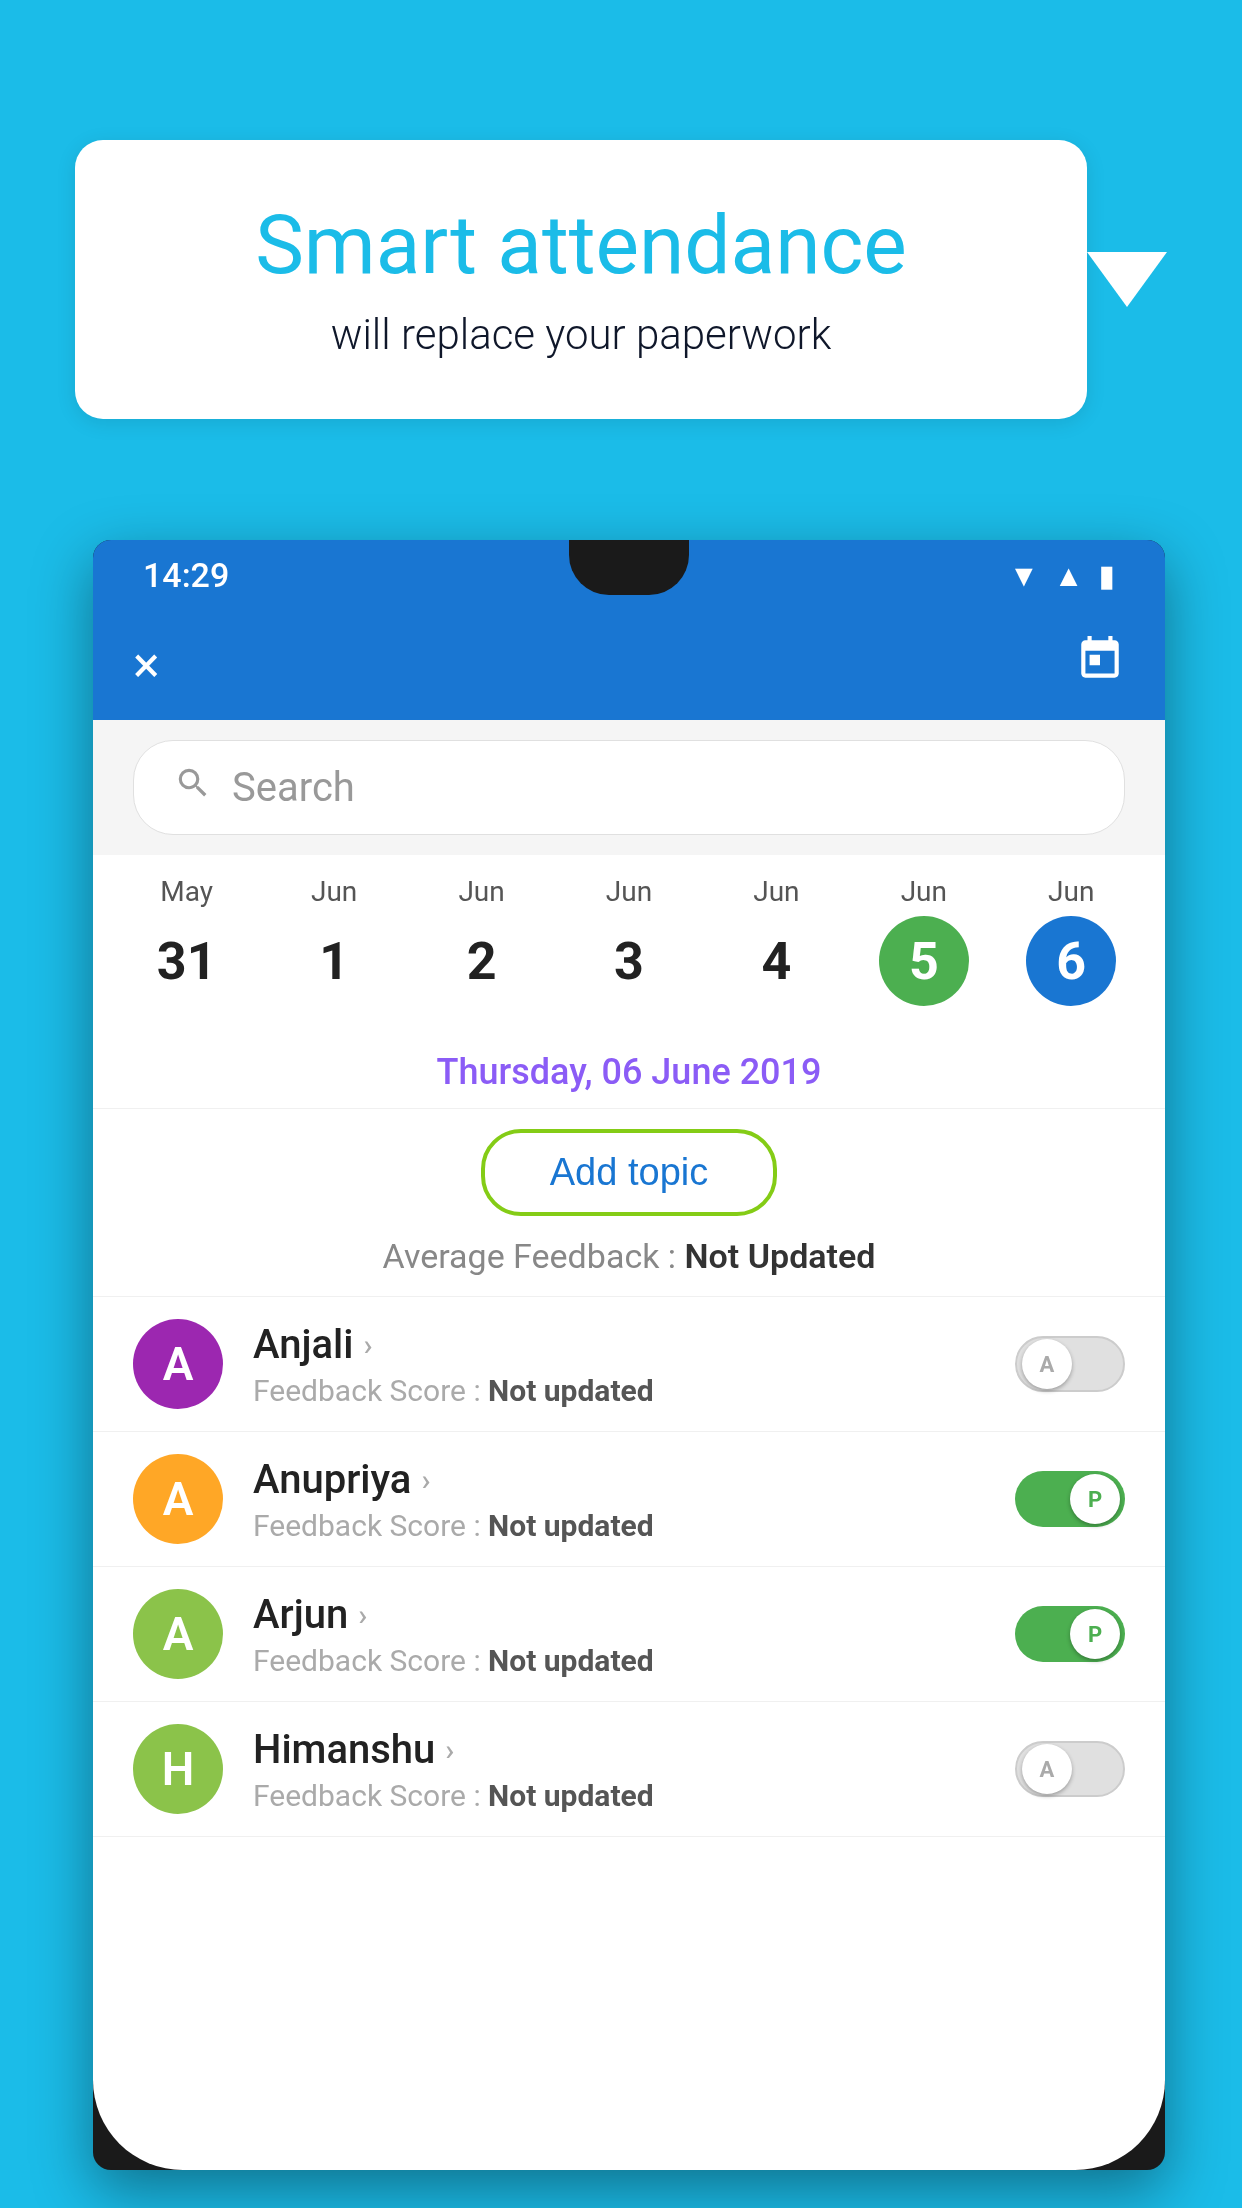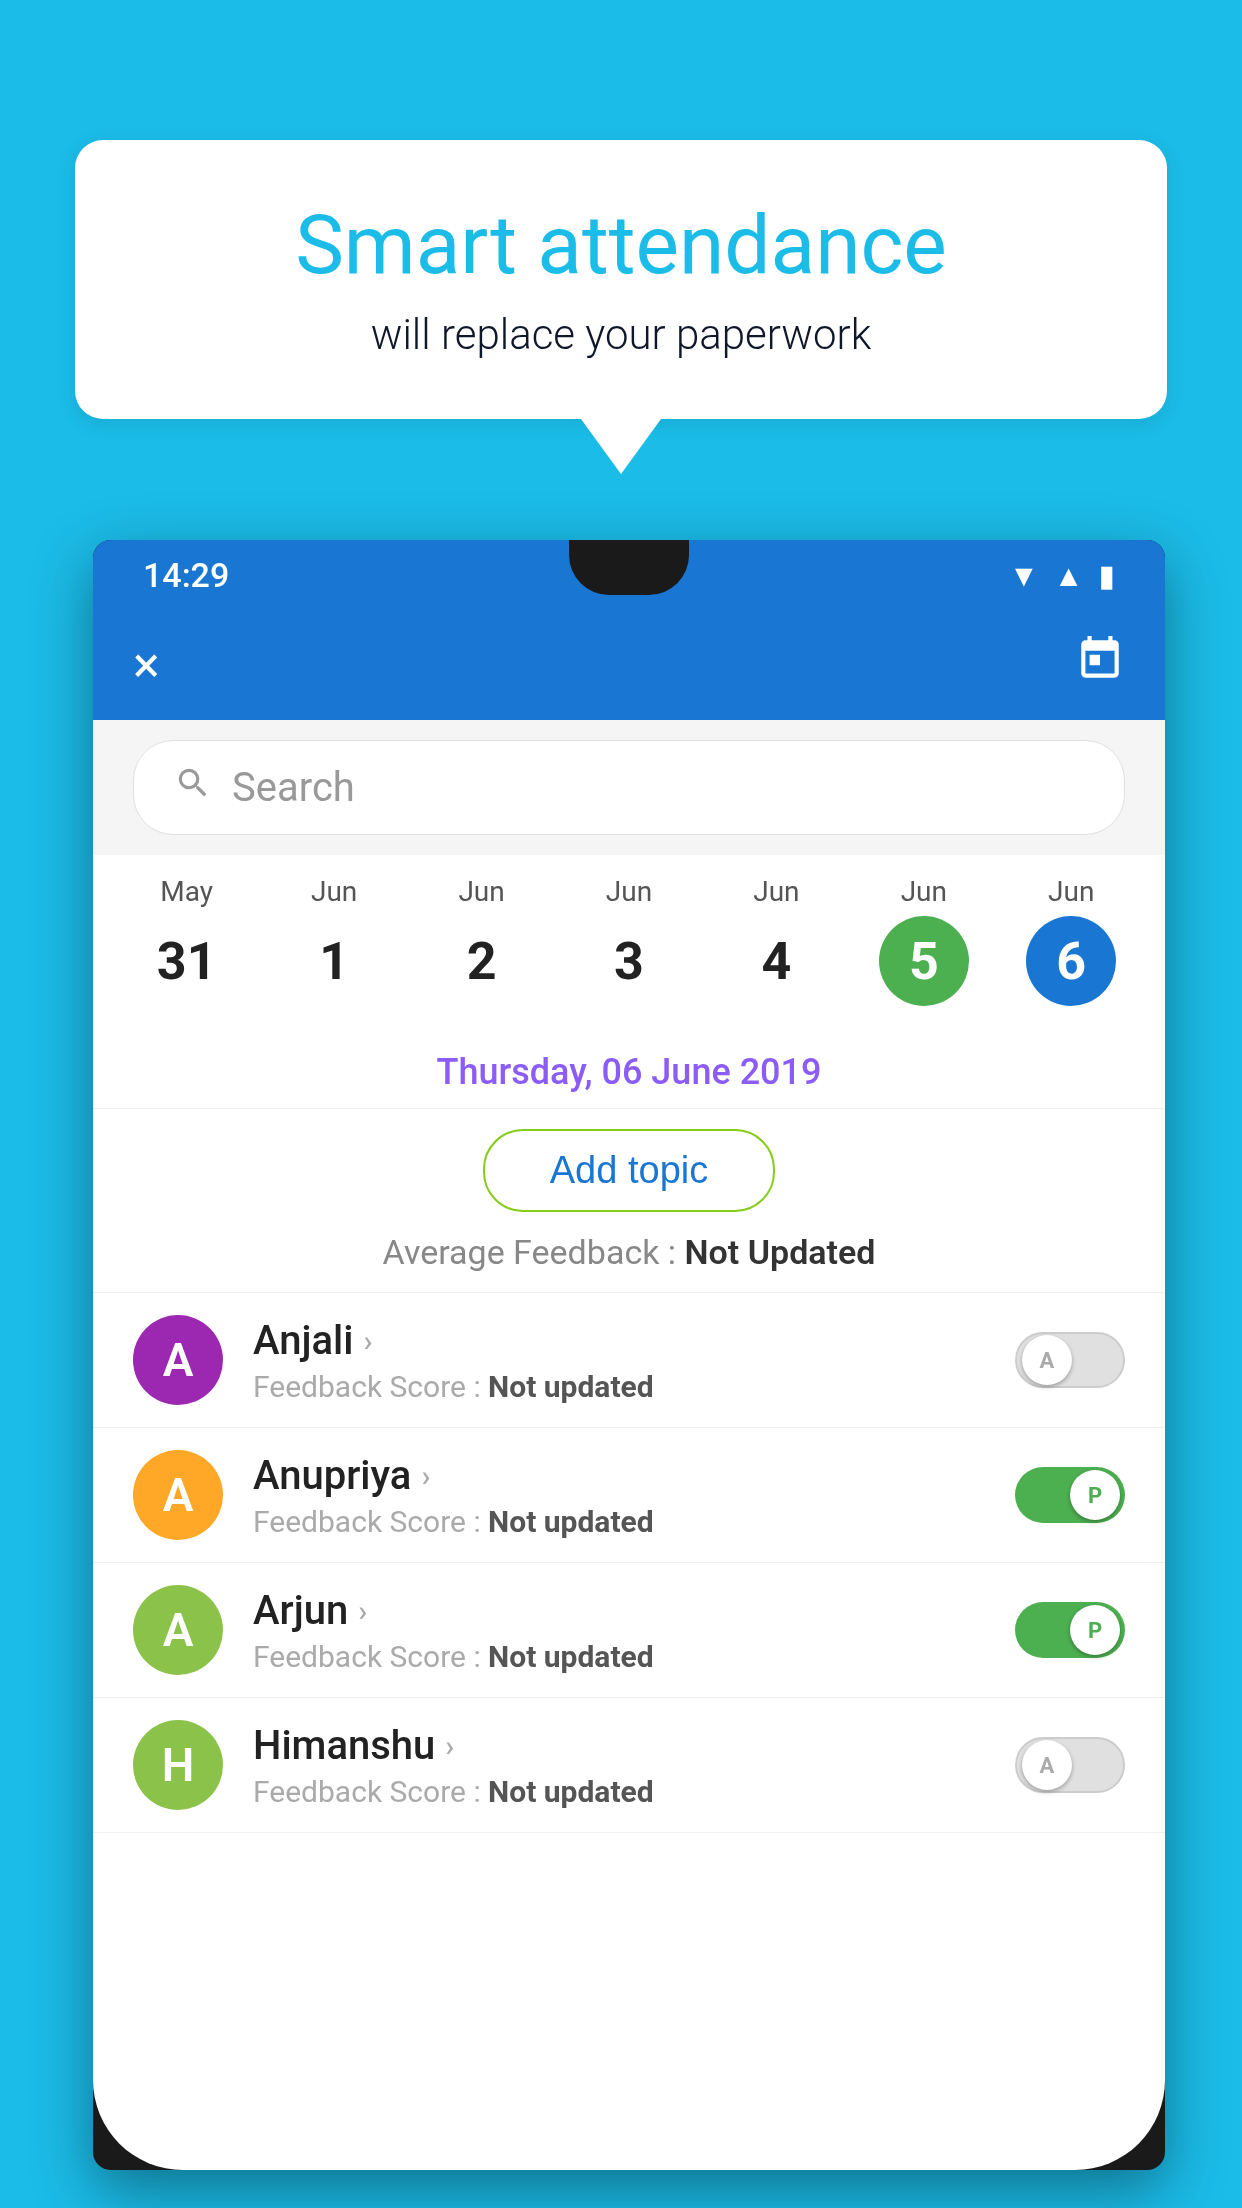--- a/index.html
+++ b/index.html
@@ -13,21 +13,21 @@
       position: relative;
     }
 
     
     .speech-bubble-container {
       position: absolute;
       top: 140px;
       left: 75px;
       right: 75px;
       display: flex;
-      flex-direction: column;
+      flex-direction: row;
       align-items: center;
     }
 
     .speech-bubble {
       background: white;
       border-radius: 28px;
       padding: 60px 80px;
       width: 100%;
       text-align: center;
       box-shadow: 0 4px 20px rgba(0,0,0,0.1);
@@ -231,21 +231,21 @@
     }
 
     
     .add-topic-btn {
       display: flex;
       justify-content: center;
       padding: 20px 0;
     }
 
     .add-topic-button {
-      border: 2px solid #84cc16;
+      border: 4px solid #84cc16;
       border-radius: 40px;
       padding: 18px 65px;
       background: white;
       color: #1976D2;
       font-size: 38px;
       cursor: pointer;
     }
 
     
     .avg-feedback {

